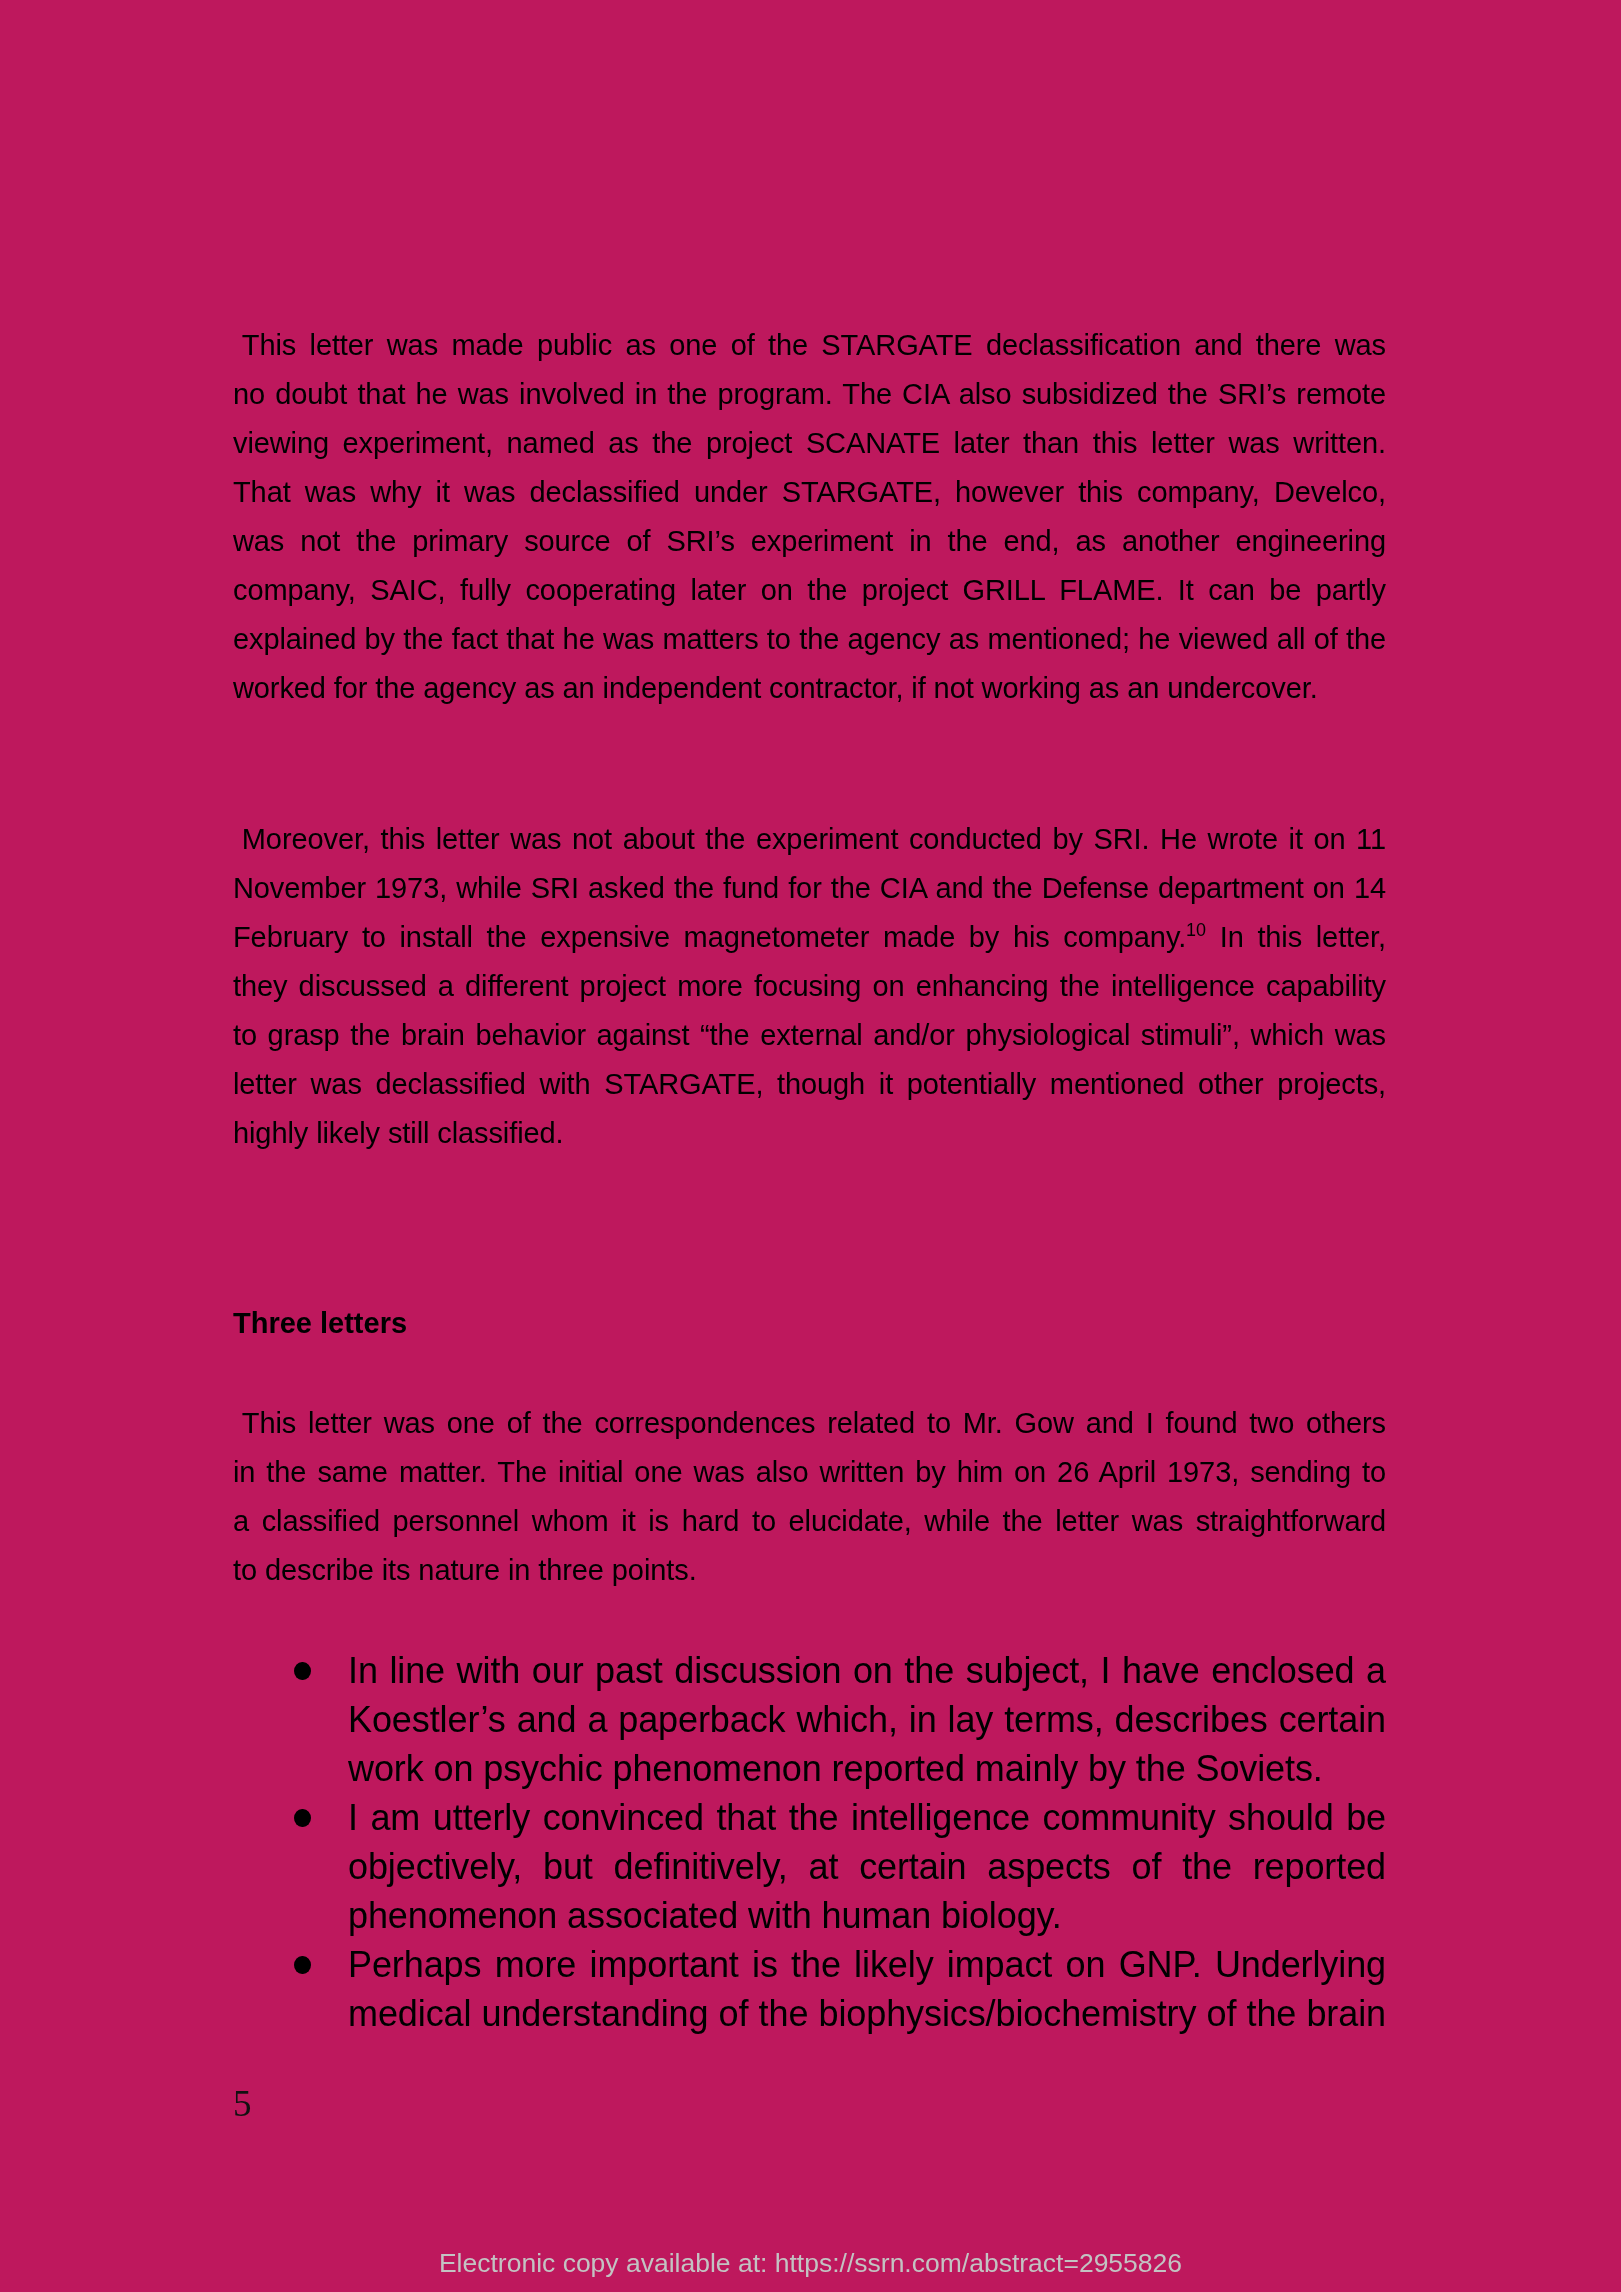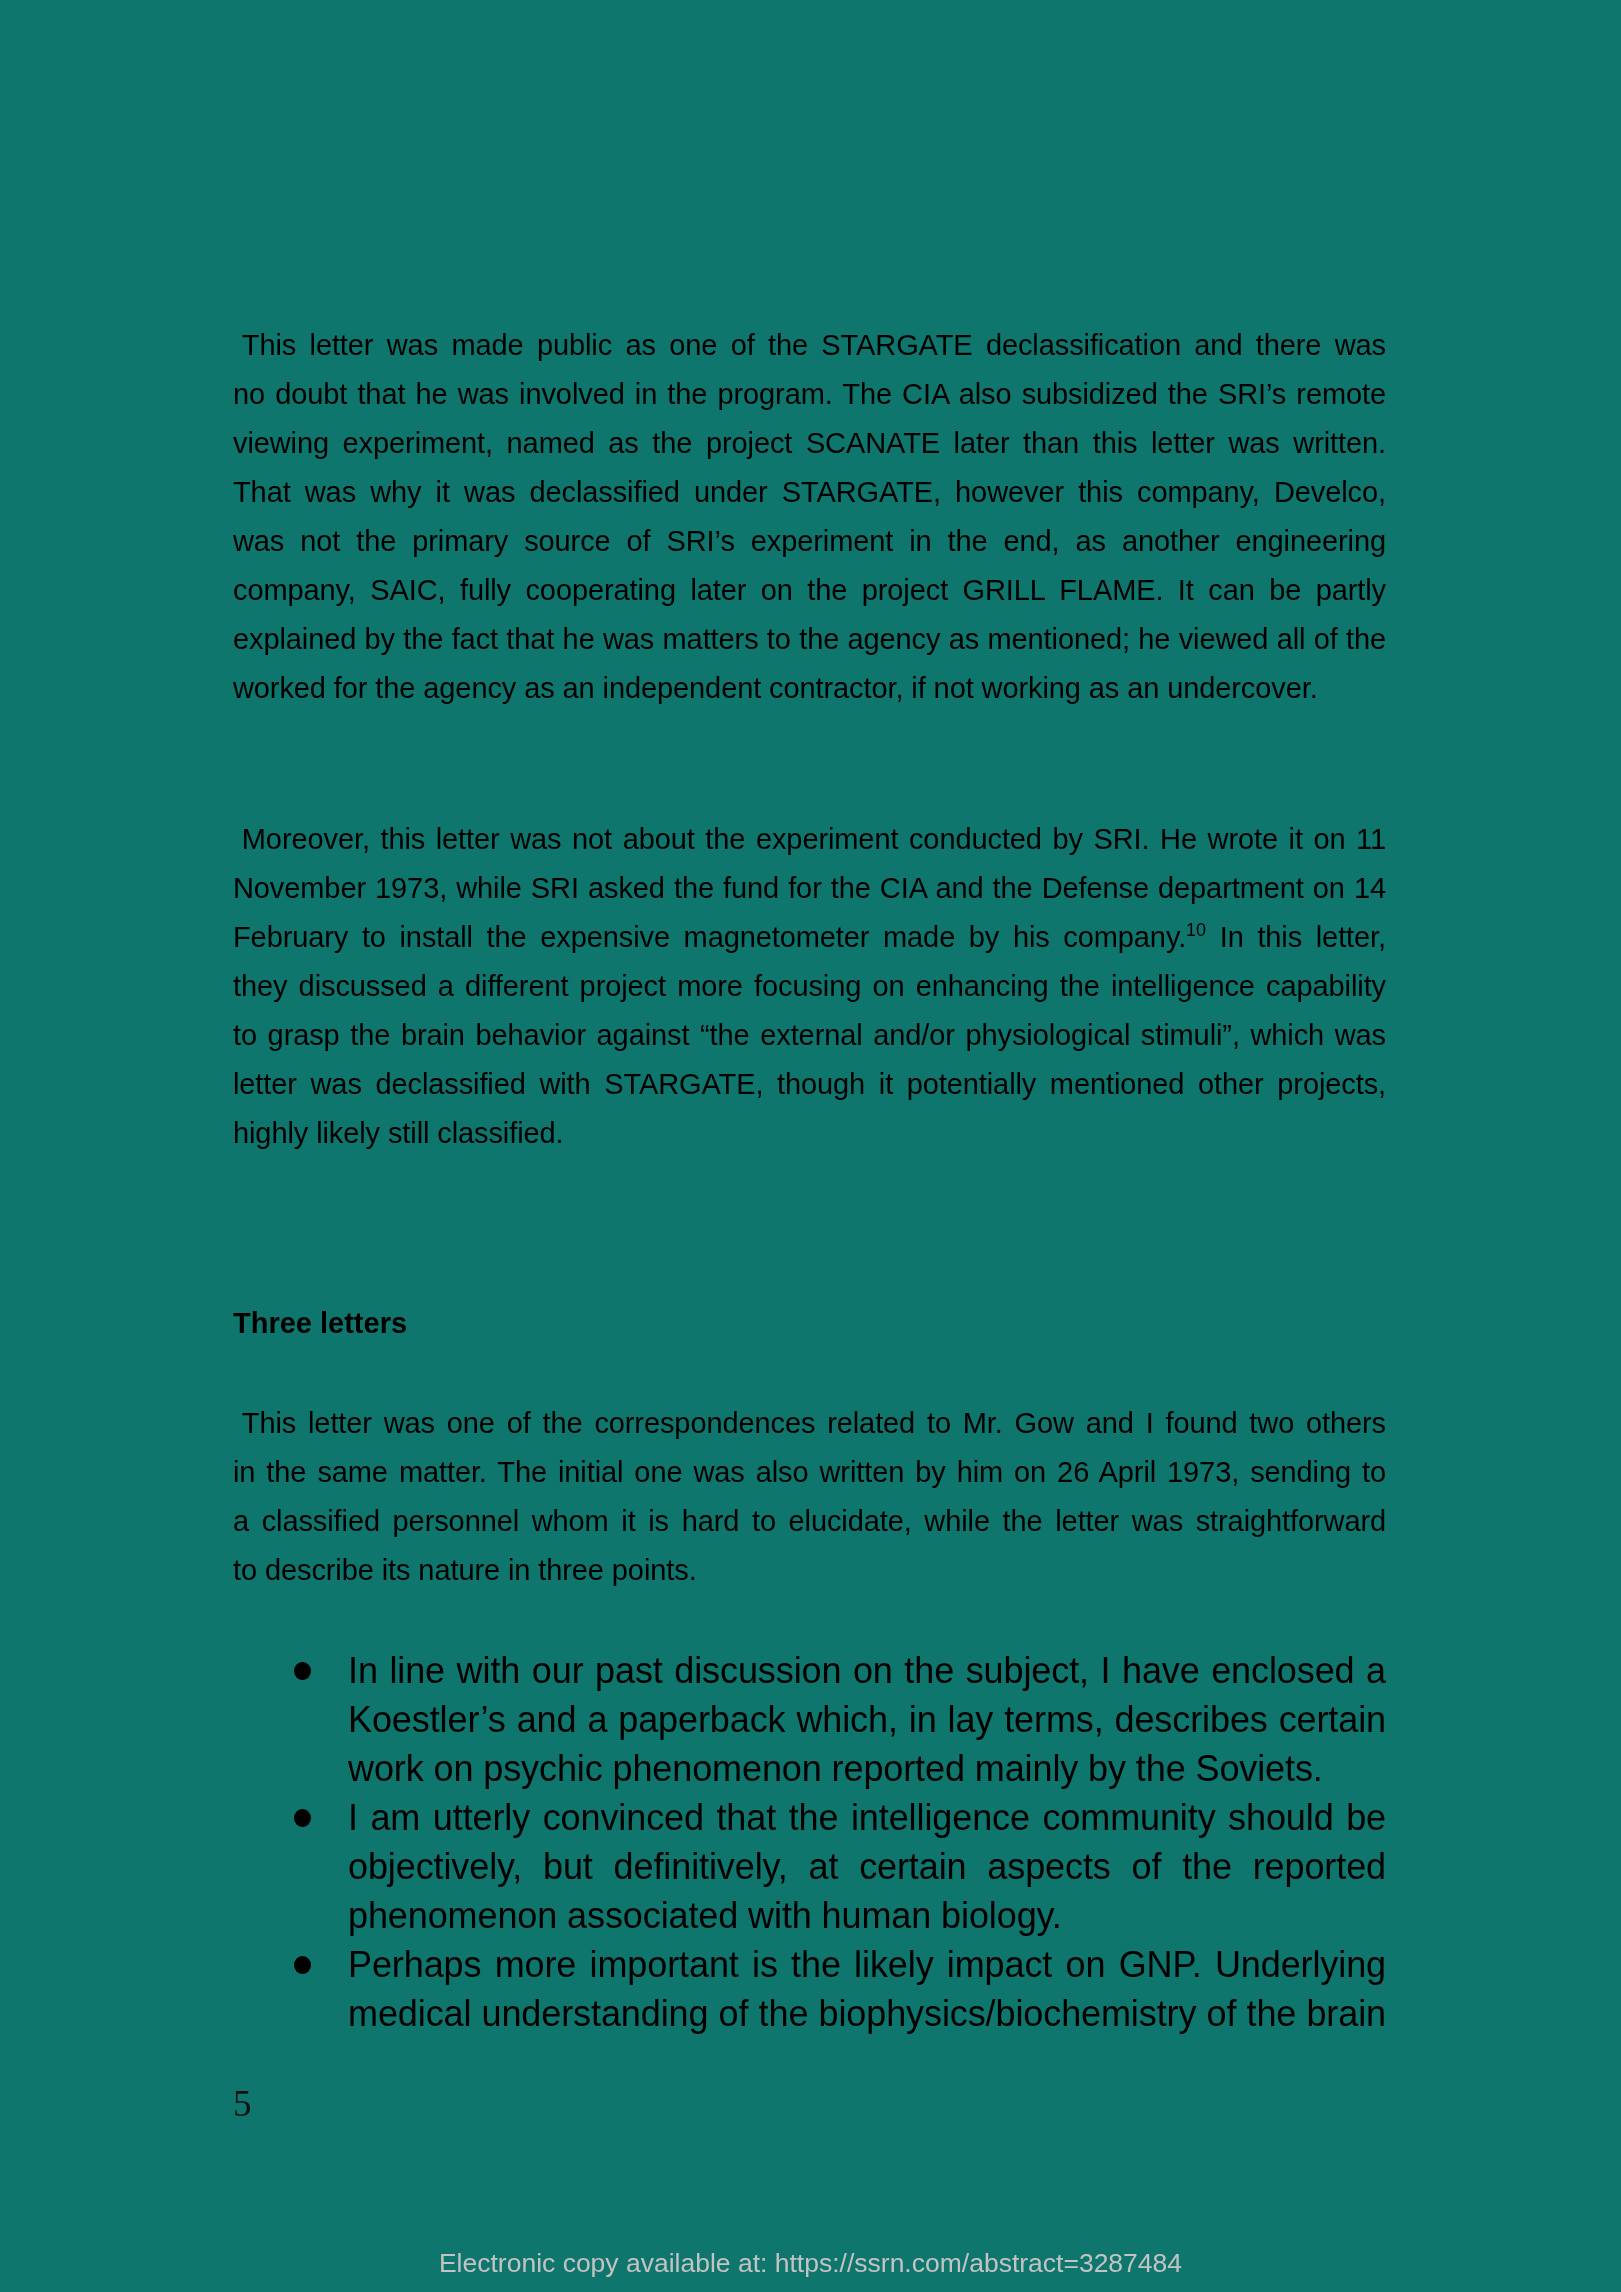--- a/index.html
+++ b/index.html
@@ -7,21 +7,21 @@
     width: 1621px;
     height: 2293px;
     background: #ffffff;
     position: relative;
     font-family: "Liberation Sans", "DejaVu Sans", sans-serif;
     color: #000000;
   }
   .page {
     position: absolute;
     inset: 0;
-    background: #0f766e;
+    background: #be185d;
   }
   .textblock {
     position: absolute;
     left: 233px;
     width: 1153px;
     font-size: 29px;
     line-height: 49px;
     letter-spacing: -0.1px;
   }
   .ln {
@@ -144,16 +144,16 @@
     </div>
     <div class="bullet-item">
       <span class="dot"></span>
       <div class="ln">Perhaps more important is the likely impact on GNP. Underlying the entire</div>
       <div class="ln">medical understanding of the biophysics/biochemistry of the brain appears to</div>
     </div>
   </div>
 
   <div class="page-number">5</div>
 
-  <div class="footer">Electronic copy available at: https://ssrn.com/abstract=3287484</div>
+  <div class="footer">Electronic copy available at: https://ssrn.com/abstract=2955826</div>
 
 </div>
 
 
 </body></html>

